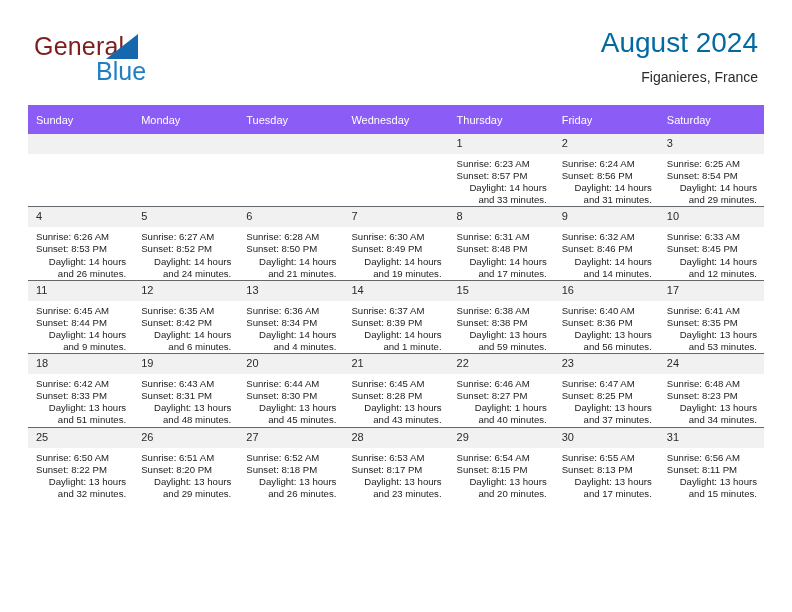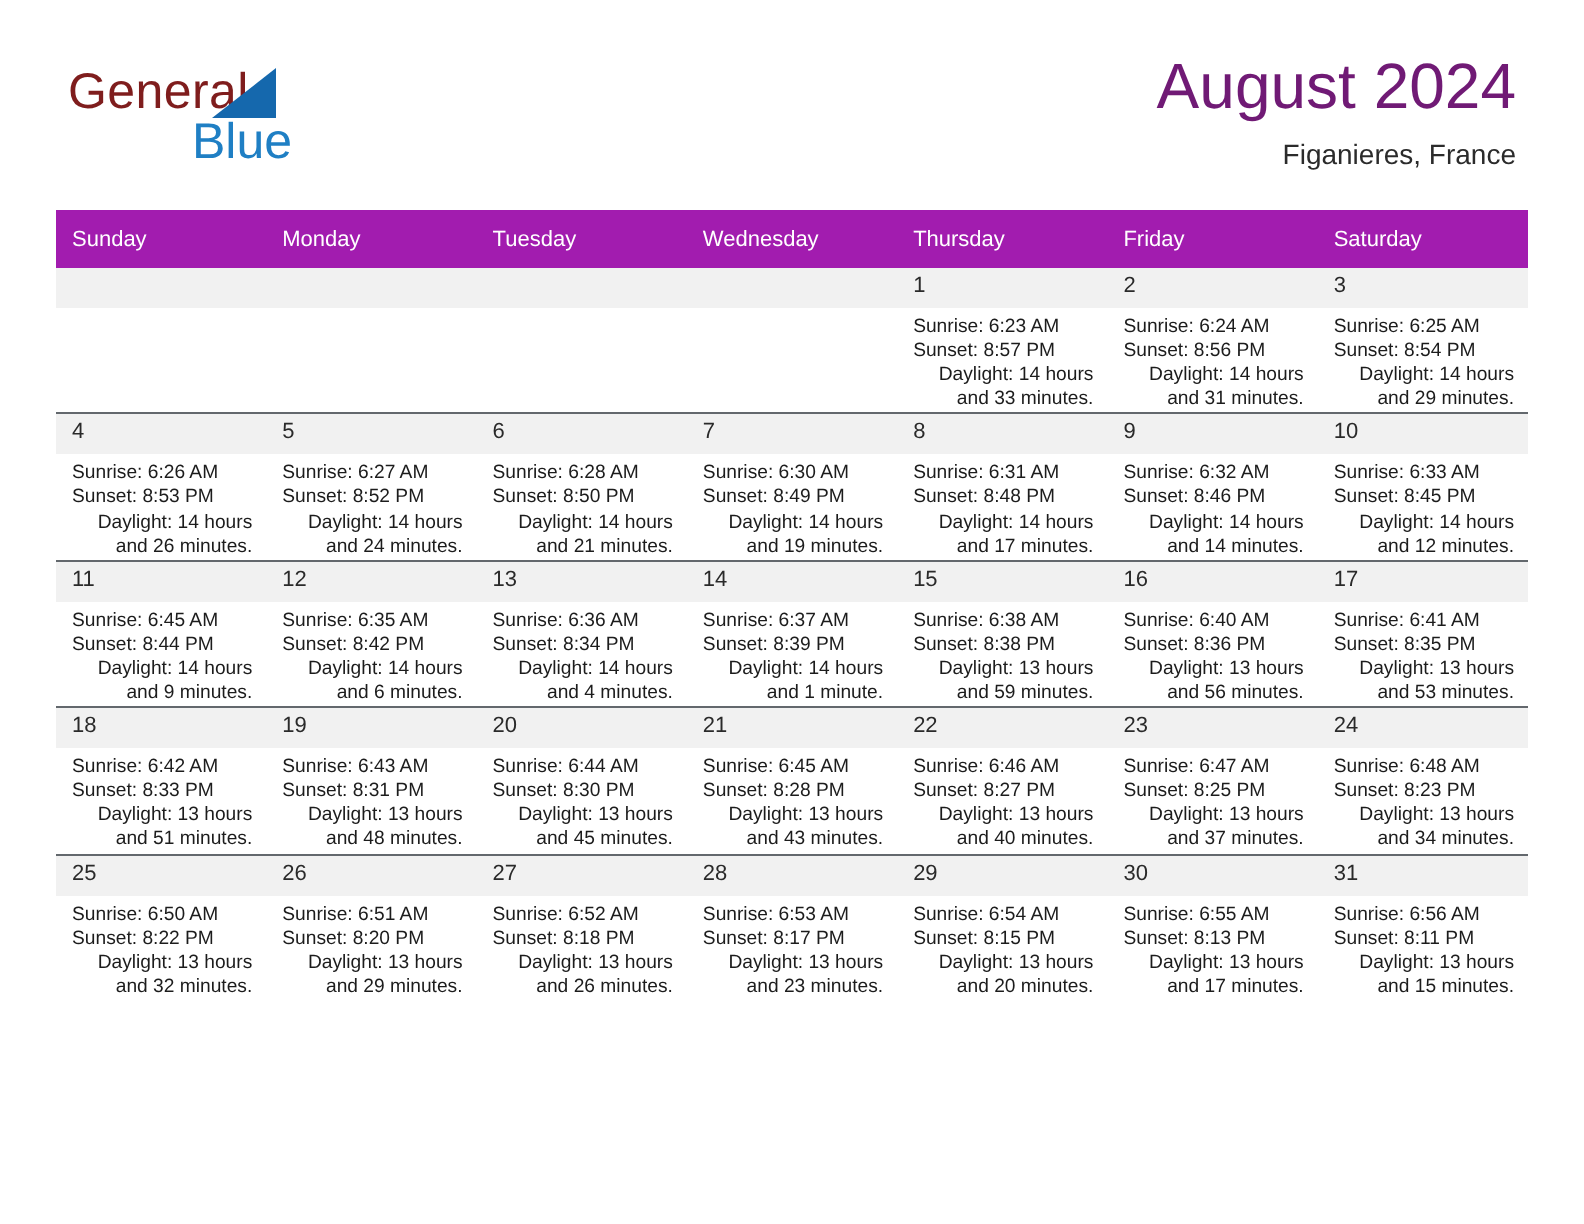--- a/index.html
+++ b/index.html
@@ -67,22 +67,22 @@
     text-align: right;
   }
 
   .title-block {
     position: absolute;
     right: 0;
     top: 0;
     text-align: right;
   }
   .cal-title {
-    font-size: 32px;
-    color: #701a75;
+    font-size: 28px;
+    color: #0369a1;
     line-height: 34px;
     white-space: nowrap;
     font-weight: normal;
     margin: 0;
   }
   .cal-location {
     font-size: 14px;
     color: #2b2b2b;
     line-height: 20px;
     margin-top: 7px;
@@ -92,21 +92,21 @@
   
   .calendar {
     position: absolute;
     left: 28px;
     top: 105px;
     width: 736px;
     border-collapse: collapse;
     table-layout: fixed;
   }
   .calendar th {
-    background: #a21caf;
+    background: #8b5cf6;
     color: #ffffff;
     font-size: 11px;
     font-weight: normal;
     text-align: left;
     padding: 5px 0 5px 8px;
     height: 19px;
     vertical-align: middle;
     border: none;
   }
   .calendar td {
@@ -366,21 +366,21 @@
               <div>Sunrise: 6:45 AM</div>
               <div>Sunset: 8:28 PM</div>
               <div class="daylight">Daylight: 13 hours and 43 minutes.</div>
             </div>
           </td>
           <td class="cell-day">
             <span class="daynum">22</span>
             <div class="info">
               <div>Sunrise: 6:46 AM</div>
               <div>Sunset: 8:27 PM</div>
-              <div class="daylight">Daylight: 13 hours and 40 minutes.</div>
+              <div class="daylight">Daylight: 1 hours and 40 minutes.</div>
             </div>
           </td>
           <td class="cell-day">
             <span class="daynum">23</span>
             <div class="info">
               <div>Sunrise: 6:47 AM</div>
               <div>Sunset: 8:25 PM</div>
               <div class="daylight">Daylight: 13 hours and 37 minutes.</div>
             </div>
           </td>

